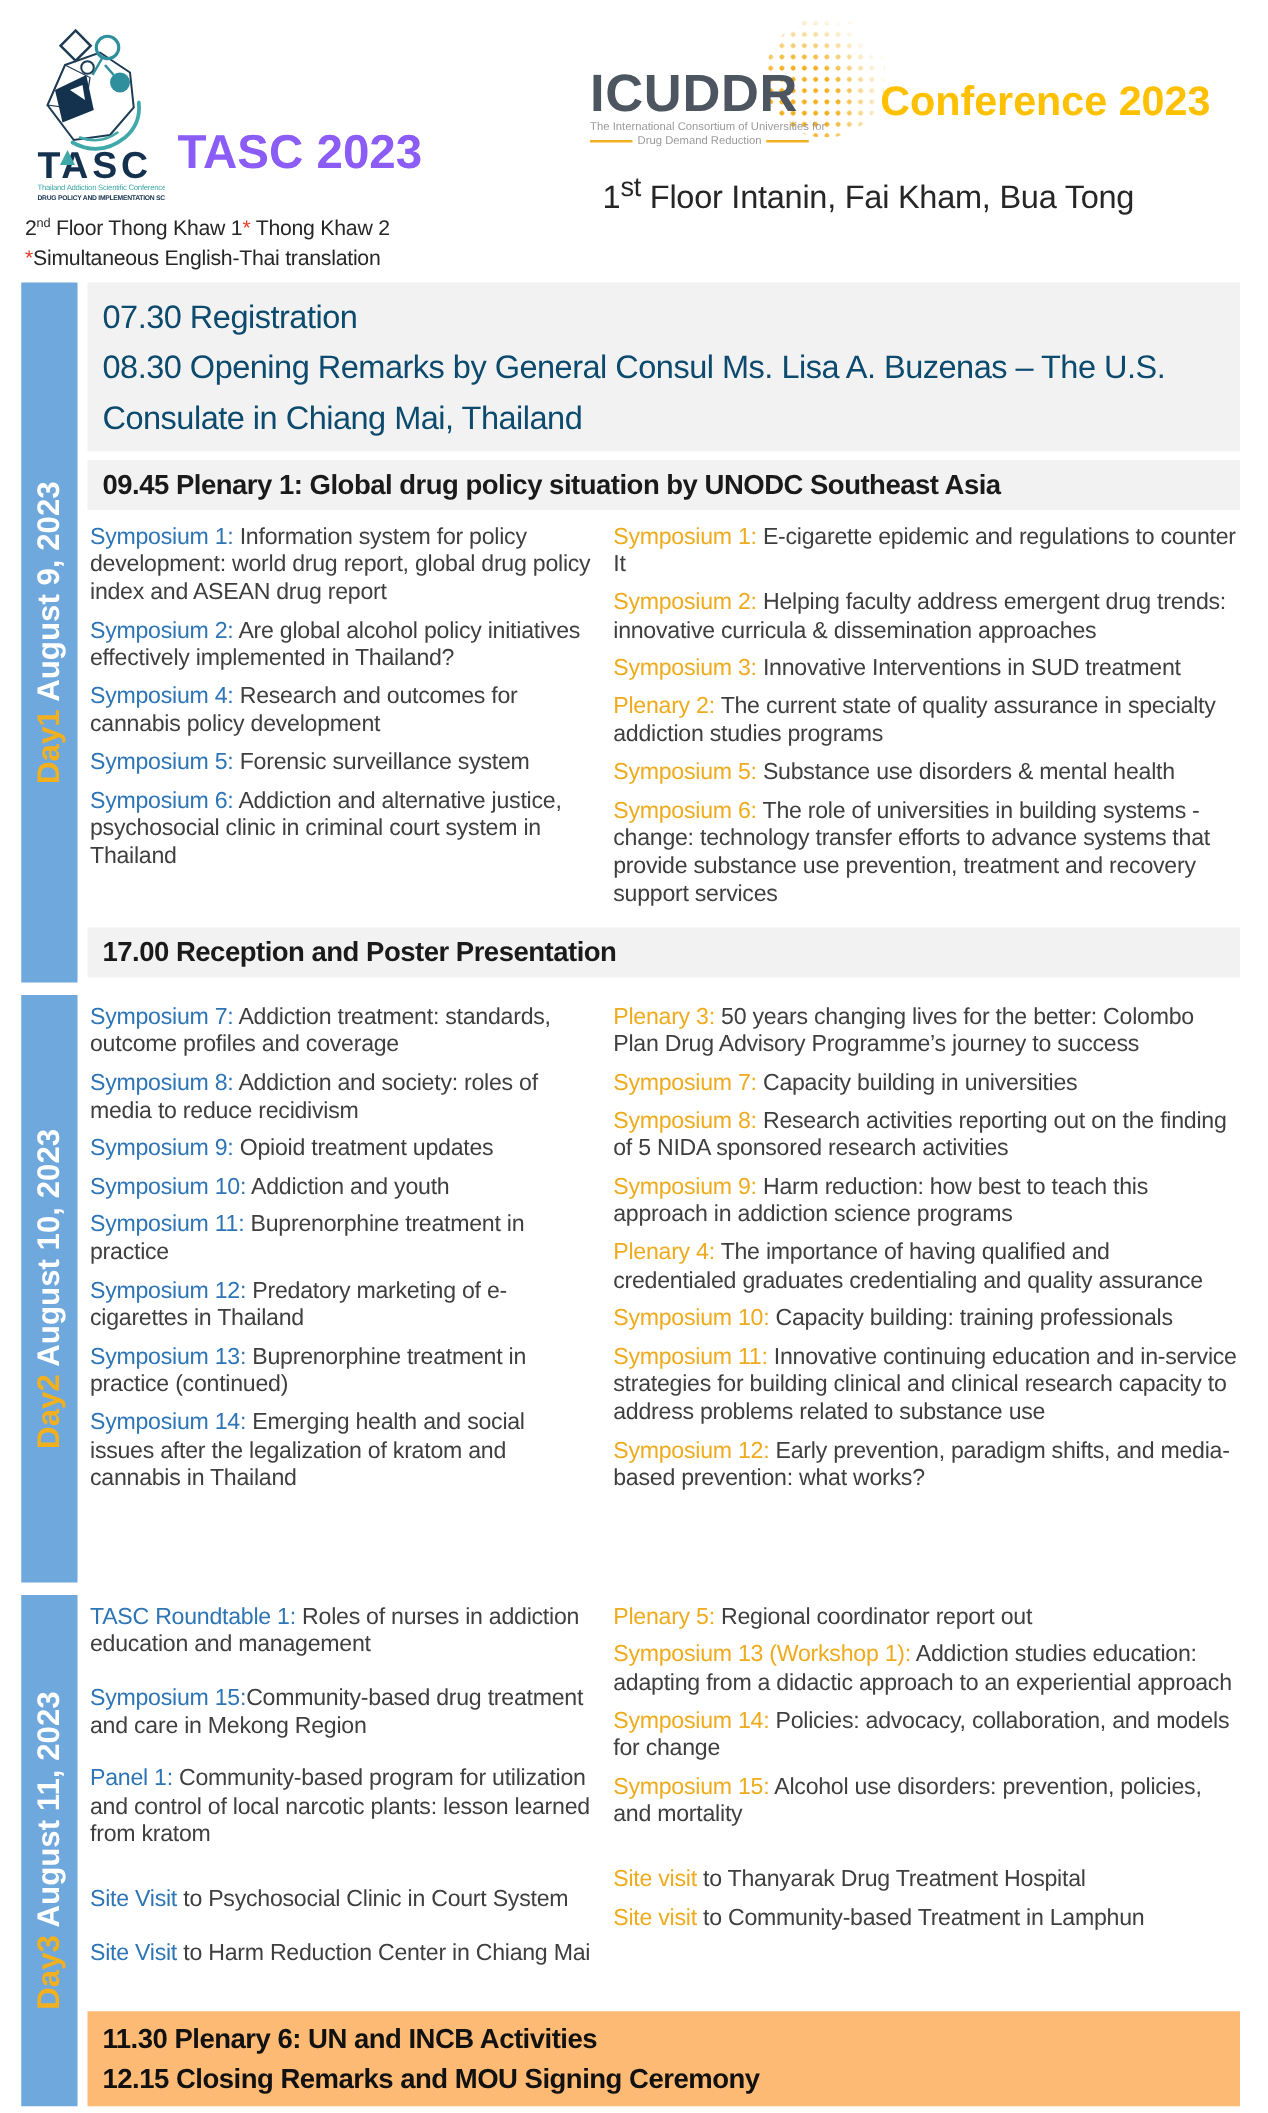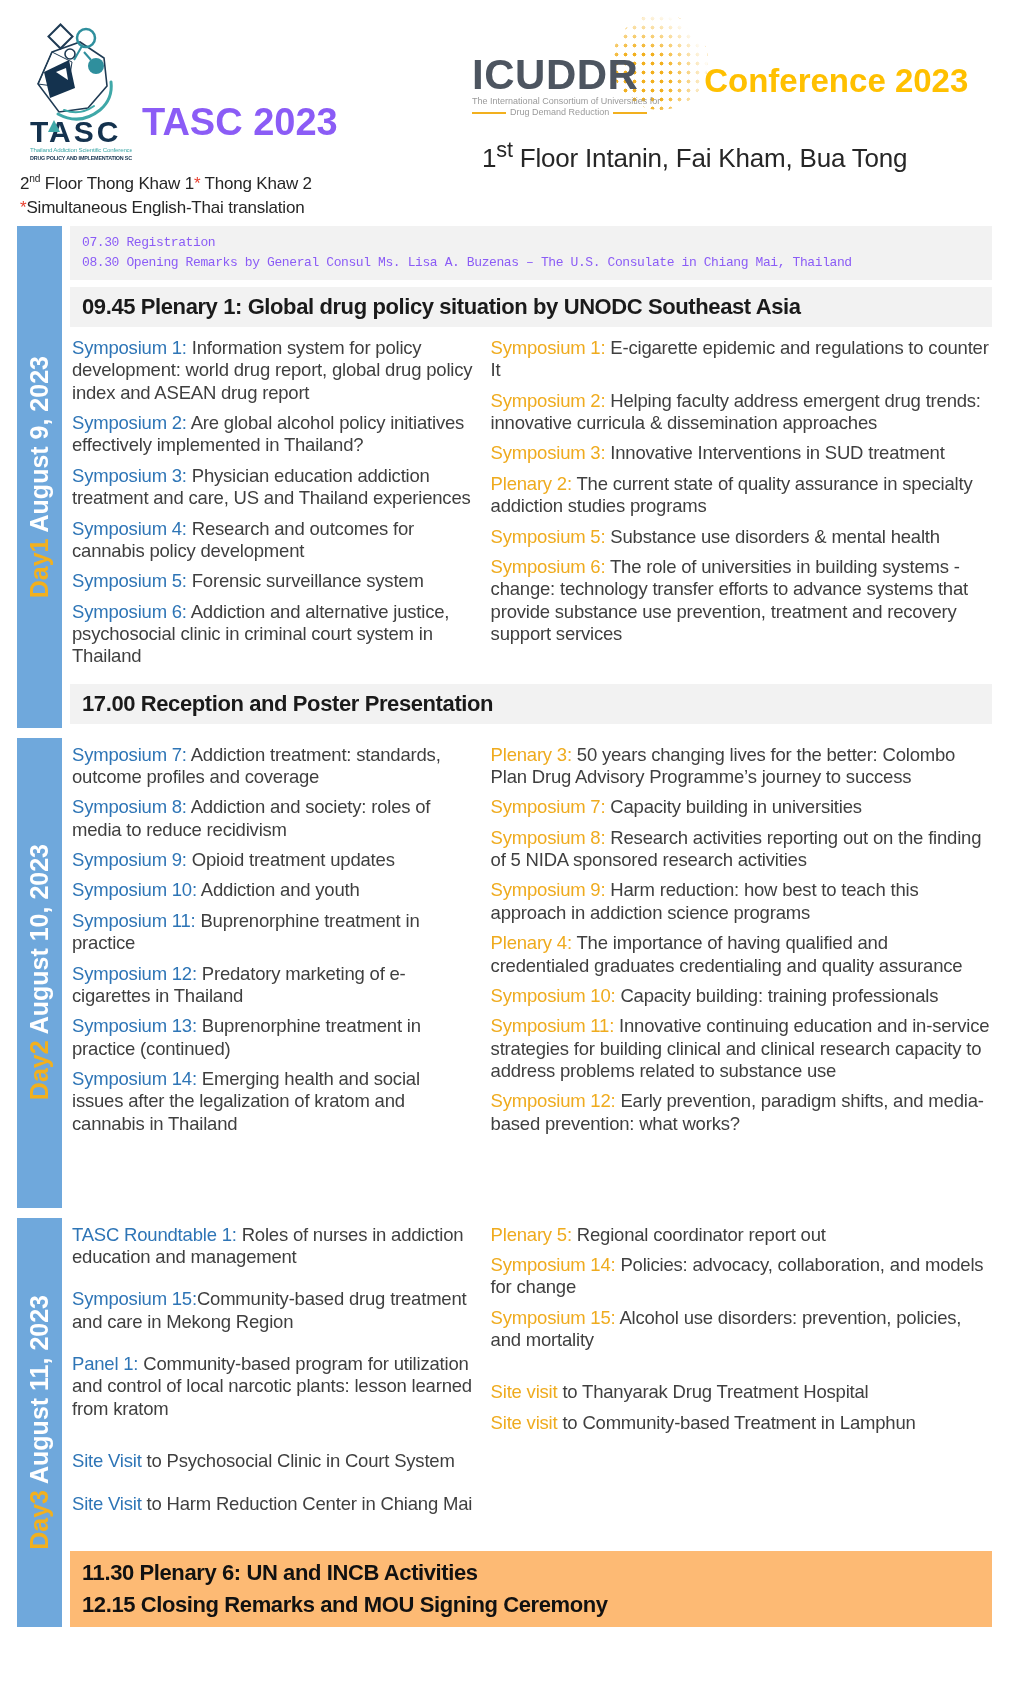--- a/index.html
+++ b/index.html
@@ -47,21 +47,21 @@
   .day-2 { min-height:470px; }
   .day-3 { min-height:372px; }
   .sidebar { width:45px; flex:0 0 45px; background:#6fa8dc; display:flex; align-items:center; justify-content:center; }
   .sb-text { writing-mode:vertical-rl; transform:rotate(180deg); white-space:nowrap;
              font-weight:bold; font-size:25px; letter-spacing:0; }
   .sb-day { color:#f2b01e; }
   .sb-date { color:#ffffff; }
 
   .day-content { flex:1; margin-left:8px; display:flex; flex-direction:column; min-width:0; }
   .banner { background:#f2f2f2; padding:7px 12px; margin-bottom:7px; }
-  .banner .row { font-size:13px; color:#8b5cf6; line-height:1.55; letter-spacing:-0.4px;font-family:Liberation Mono, monospace; }
+  .banner .row { font-size:26px; color:#0c4a6e; line-height:1.55; letter-spacing:-0.4px; }
   .banner-bold { background:#f2f2f2; padding:5px 12px; margin-bottom:4px;
                  font-weight:bold; font-size:22px; color:#1a1a1a; letter-spacing:-0.4px; line-height:1.35; }
   .closing-banner .row-bold { font-weight:bold; font-size:22px; color:#111111; line-height:1.45; letter-spacing:-0.4px; }
   .closing-banner { background:#fdba74; padding:6px 12px; margin-top:8px; }
   .reception-banner { margin-top:auto; }
 
   .cols { display:flex; flex:1; padding:6px 0 8px 2px; }
   .col { box-sizing:border-box; }
   .col-left  { width:45.5%; padding-right:16px; }
   .col-right { width:54.5%; padding-right:2px; }
@@ -138,21 +138,20 @@
       <div class="banner">
         <div class="row">07.30 Registration</div>
         <div class="row">08.30 Opening Remarks by General Consul Ms. Lisa A. Buzenas – The U.S. Consulate in Chiang Mai, Thailand</div>
       </div>
       <div class="banner-bold">09.45 Plenary 1: Global drug policy situation by UNODC Southeast Asia</div>
       <div class="cols">
         <div class="col col-left">
 
         <div class="entry"><span class="entry-label">Symposium 1: </span><span class="entry-text">Information system for policy development: world drug report, global drug policy index and ASEAN drug report</span></div>
             <div class="entry"><span class="entry-label">Symposium 2: </span><span class="entry-text">Are global alcohol policy initiatives effectively implemented in Thailand?</span></div>
-            <div class="entry"><span class="entry-label">Symposium 3: </span><span class="entry-text">Physician education addiction treatment and care, US and Thailand experiences</span></div>
             <div class="entry"><span class="entry-label">Symposium 4: </span><span class="entry-text">Research and outcomes for cannabis policy development</span></div>
             <div class="entry"><span class="entry-label">Symposium 5: </span><span class="entry-text">Forensic surveillance system</span></div>
             <div class="entry"><span class="entry-label">Symposium 6: </span><span class="entry-text">Addiction and alternative justice, psychosocial clinic in criminal court system in Thailand</span></div>
           </div>
         <div class="col col-right">
 
         <div class="entry"><span class="entry-label">Symposium 1: </span><span class="entry-text">E-cigarette epidemic and regulations to counter It</span></div>
             <div class="entry"><span class="entry-label">Symposium 2: </span><span class="entry-text">Helping faculty address emergent drug trends: innovative curricula &amp; dissemination approaches</span></div>
             <div class="entry"><span class="entry-label">Symposium 3: </span><span class="entry-text">Innovative Interventions in SUD treatment</span></div>
             <div class="entry"><span class="entry-label">Plenary 2: </span><span class="entry-text">The current state of quality assurance in specialty addiction studies  programs</span></div>
@@ -206,20 +205,21 @@
 
         <div class="entry"><span class="entry-label">TASC Roundtable 1: </span><span class="entry-text">Roles of nurses in addiction education and management</span></div>
             <div class="entry"><span class="entry-label">Symposium 15:</span><span class="entry-text">Community-based drug treatment and care in Mekong Region</span></div>
             <div class="entry"><span class="entry-label">Panel 1: </span><span class="entry-text">Community-based program for utilization and control of local narcotic plants: lesson learned from kratom</span></div>
             <div class="entry spaced"><span class="entry-label">Site Visit </span><span class="entry-text">to Psychosocial Clinic in Court System</span></div>
             <div class="entry"><span class="entry-label">Site Visit </span><span class="entry-text">to Harm Reduction Center in Chiang Mai</span></div>
           </div>
         <div class="col col-right">
 
         <div class="entry"><span class="entry-label">Plenary 5: </span><span class="entry-text">Regional coordinator report out</span></div>
+            <div class="entry"><span class="entry-label">Symposium 13 (Workshop 1): </span><span class="entry-text">Addiction studies education: adapting from a didactic approach to  an experiential approach</span></div>
             <div class="entry"><span class="entry-label">Symposium 14: </span><span class="entry-text">Policies: advocacy, collaboration, and models for change</span></div>
             <div class="entry"><span class="entry-label">Symposium 15: </span><span class="entry-text">Alcohol use disorders: prevention, policies, and mortality</span></div>
             <div class="entry spaced"><span class="entry-label">Site visit </span><span class="entry-text">to Thanyarak Drug Treatment Hospital</span></div>
             <div class="entry"><span class="entry-label">Site visit </span><span class="entry-text">to Community-based Treatment in Lamphun</span></div>
           </div>
       </div>
       <div class="closing-banner">
         <div class="row-bold">11.30 Plenary 6: UN and INCB Activities</div>
         <div class="row-bold">12.15 Closing Remarks and MOU Signing Ceremony</div>
       </div>

